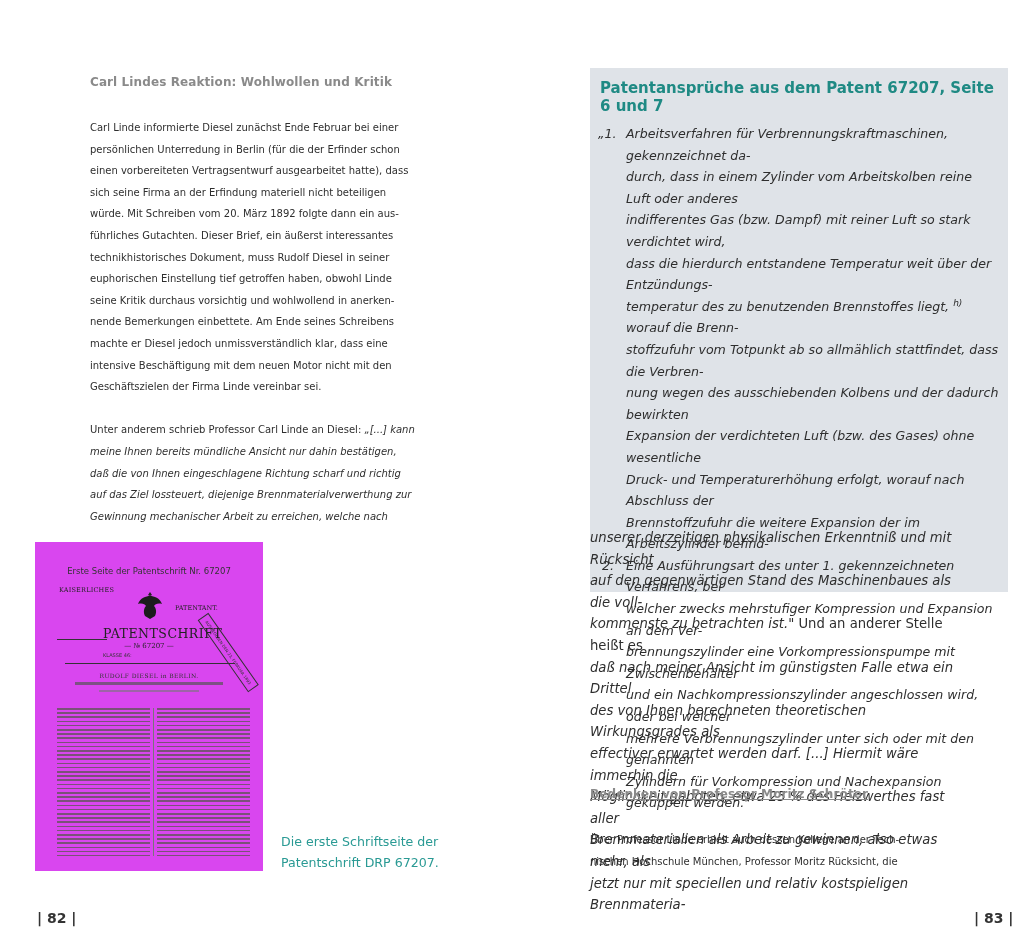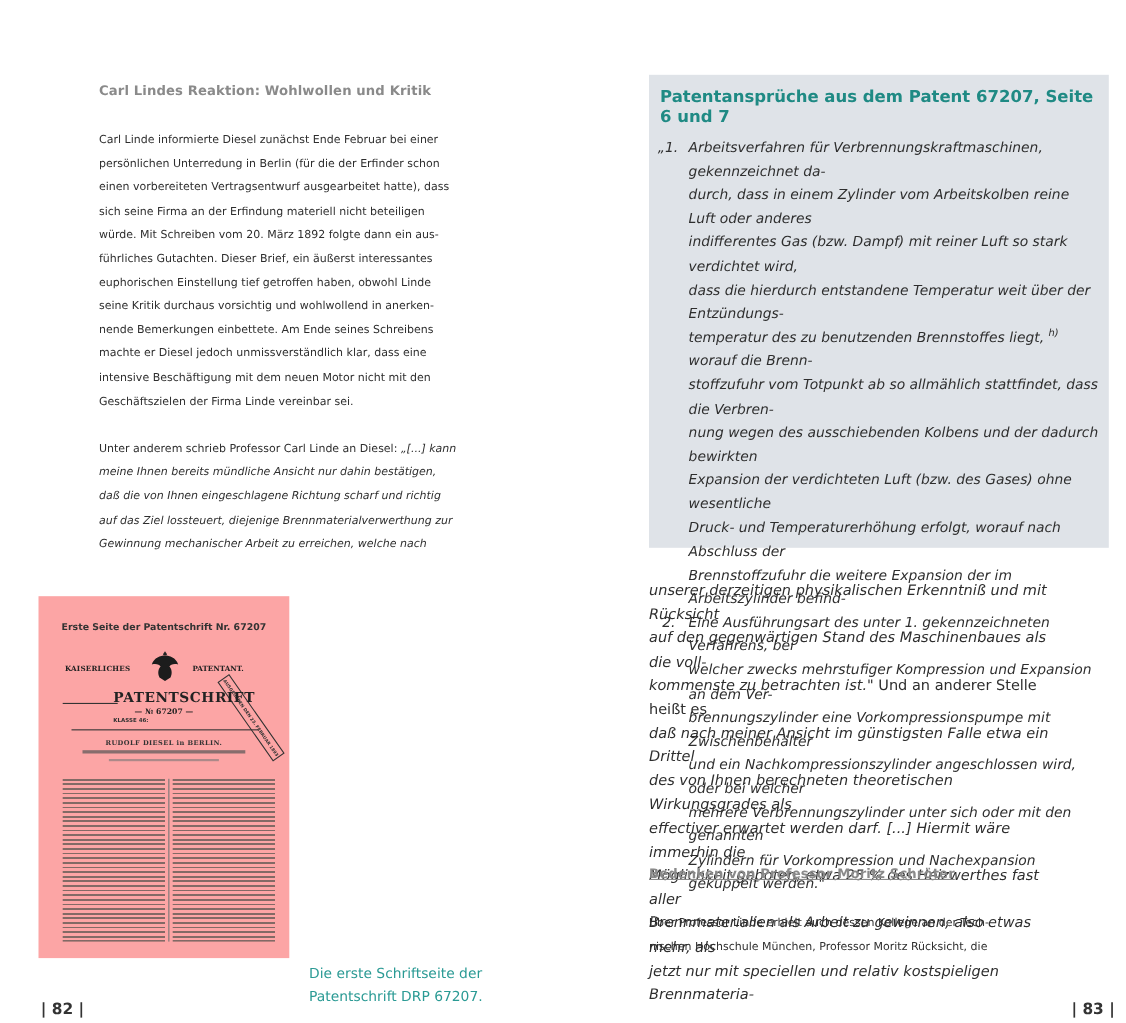--- a/index.html
+++ b/index.html
@@ -7,70 +7,71 @@
          font-family:"DejaVu Sans", "Liberation Sans", sans-serif; color:#2c2c2c; }
   .heading { position:absolute; font-weight:bold; color:#8a8a8a; font-size:12px; letter-spacing:0.1px; }
   .body-text { position:absolute; font-size:10px; line-height:21.6px; color:#2e2e2e; }
   .body-text p { margin:0; }
   .it { font-style:italic; }
   .gap { height:21.6px; }
 
   #h-left { left:90px; top:75px; }
   #left-text { left:90px; top:117px; width:380px; }
 
-  #patent-box { position:absolute; left:590px; top:68px; width:418px; height:430px; background:#dfe3e8; }
+  #patent-box { position:absolute; left:590px; top:68px; width:418px; height:524px; background:#dfe3e8; }
   #box-title { position:absolute; left:10px; top:11px; font-size:15px; font-weight:bold; color:#1f8a84; }
   #claims { position:absolute; left:10px; top:55px; width:400px; font-size:12.6px; line-height:21.6px; font-style:italic; color:#2e2e2e; }
   .claim { position:relative; padding-left:26px; }
   .claim .num { position:absolute; left:0; top:0; }
   .claim .num.q { left:-2px; }
   sup { font-size:9px; line-height:0; }
 
   #right-text { left:590px; top:527px; width:375px; font-size:13.2px; }
   #h-right { left:590px; top:787px;text-decoration:underline; }
   #right-text-2 { left:590px; top:829px; width:375px; }
 
-  #patent-image { position:absolute; left:35px; top:542px; width:228px; height:329px; background:#fca5a5; overflow:hidden;font-weight:bold; }
+  #patent-image { position:absolute; left:35px; top:542px; width:228px; height:329px; background:#d946ef; overflow:hidden; }
   #patent-image .top-line { position:absolute; left:0; right:0; top:24px; text-align:center; font-size:8.5px; color:#333; }
   #patent-image .eagle { position:absolute; left:102px; top:48px; width:26px; height:30px; }
-  #patent-image .kais { position:absolute; left:24px; top:62px; font-size:6.5px; font-family:"DejaVu Serif", serif; color:#222; letter-spacing:0.2px; }
+  #patent-image .kais { position:absolute; left:24px; top:44px; font-size:6.5px; font-family:"DejaVu Serif", serif; color:#222; letter-spacing:0.2px; }
   #patent-image .pamt { position:absolute; left:140px; top:62px; font-size:6.5px; font-family:"DejaVu Serif", serif; color:#222; }
   #patent-image .stamp { position:absolute; left:168px; top:68px; width:86px; height:11px; border:1px solid #333; transform:rotate(55deg); transform-origin:left center; font-size:4px; color:#333; text-align:center; line-height:11px; overflow:hidden; }
   #patent-image .title { position:absolute; left:22px; top:84px; width:150px; font-family:"DejaVu Serif", "Liberation Serif", serif; font-size:12.5px; color:#222; letter-spacing:0.5px; }
   #patent-image .title-line { position:absolute; left:22px; top:97px; width:50px; border-top:1.2px solid #333; }
   #patent-image .num { position:absolute; left:0; width:228px; top:100px; text-align:center; font-size:7px; font-family:"DejaVu Serif", serif; color:#222; }
   #patent-image .klasse { position:absolute; left:68px; top:110px; font-size:5px; color:#333; }
   #patent-image .rule { position:absolute; left:30px; width:170px; top:121px; border-top:1.5px solid #333; }
   #patent-image .author { position:absolute; left:0; width:228px; top:130px; text-align:center; font-size:6px; font-family:"DejaVu Serif", serif; color:#333; letter-spacing:0.4px; }
   #patent-image .sub { position:absolute; left:40px; width:148px; top:140px; height:3px; background:#555; opacity:0.7; }
   #patent-image .sub2 { position:absolute; left:64px; width:100px; top:148px; height:2px; background:#777; opacity:0.6; }
   #patent-image .col { position:absolute; top:166px; width:93px; height:148px;
        background:repeating-linear-gradient(to bottom, #5a5650 0px, #5a5650 1.6px, transparent 1.6px, transparent 4.2px); opacity:0.75; }
   #patent-image .col.l { left:22px; }
   #patent-image .col.r { left:122px; }
   #patent-image .divider { position:absolute; left:118px; top:166px; height:148px; border-left:0.8px solid #777; }
 
-  #caption { position:absolute; left:281px; top:831px; font-size:12.6px; line-height:21px; color:#2a9a94;margin-top:43px; }
+  #caption { position:absolute; left:281px; top:831px; font-size:12.6px; line-height:21px; color:#2a9a94; }
 
   .page-num { position:absolute; top:910px; font-size:14px; font-weight:bold; color:#333; }
   #pn-left { left:37px; }
   #pn-right { left:974px; }
 </style>
 </head>
 <body>
 
 <div class="heading" id="h-left">Carl Lindes Reaktion: Wohlwollen und Kritik</div>
 
 <div class="body-text" id="left-text">
   <p>Carl Linde informierte Diesel zunächst Ende Februar bei einer</p>
   <p>persönlichen Unterredung in Berlin (für die der Erfinder schon</p>
   <p>einen vorbereiteten Vertragsentwurf ausgearbeitet hatte), dass</p>
   <p>sich seine Firma an der Erfindung materiell nicht beteiligen</p>
   <p>würde. Mit Schreiben vom 20. März 1892 folgte dann ein aus-</p>
   <p>führliches Gutachten. Dieser Brief, ein äußerst interessantes</p>
+  <p>technikhistorisches Dokument, muss Rudolf Diesel in seiner</p>
   <p>euphorischen Einstellung tief getroffen haben, obwohl Linde</p>
   <p>seine Kritik durchaus vorsichtig und wohlwollend in anerken-</p>
   <p>nende Bemerkungen einbettete. Am Ende seines Schreibens</p>
   <p>machte er Diesel jedoch unmissverständlich klar, dass eine</p>
   <p>intensive Beschäftigung mit dem neuen Motor nicht mit den</p>
   <p>Geschäftszielen der Firma Linde vereinbar sei.</p>
   <div class="gap"></div>
   <p><span>Unter anderem schrieb Professor Carl Linde an Diesel: </span><span class="it">„[...] kann</span></p>
   <p class="it">meine Ihnen bereits mündliche Ansicht nur dahin bestätigen,</p>
   <p class="it">daß die von Ihnen eingeschlagene Richtung scharf und richtig</p>

